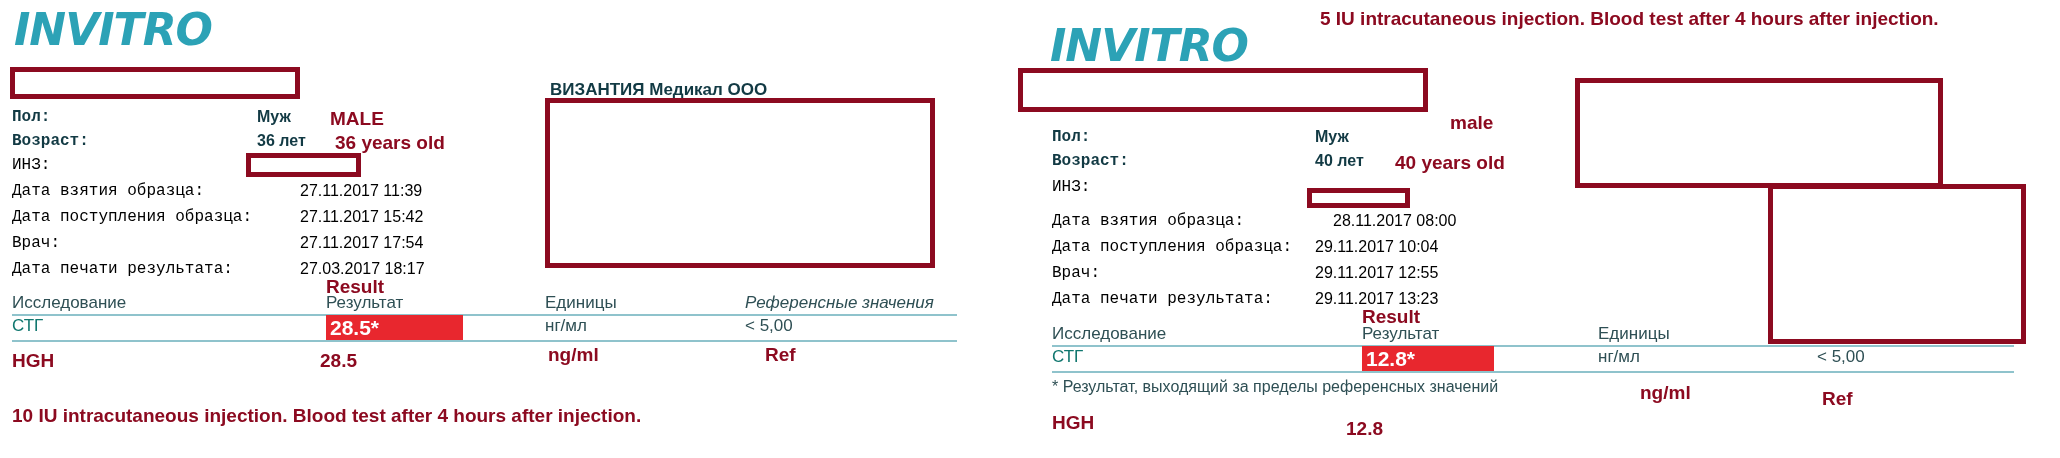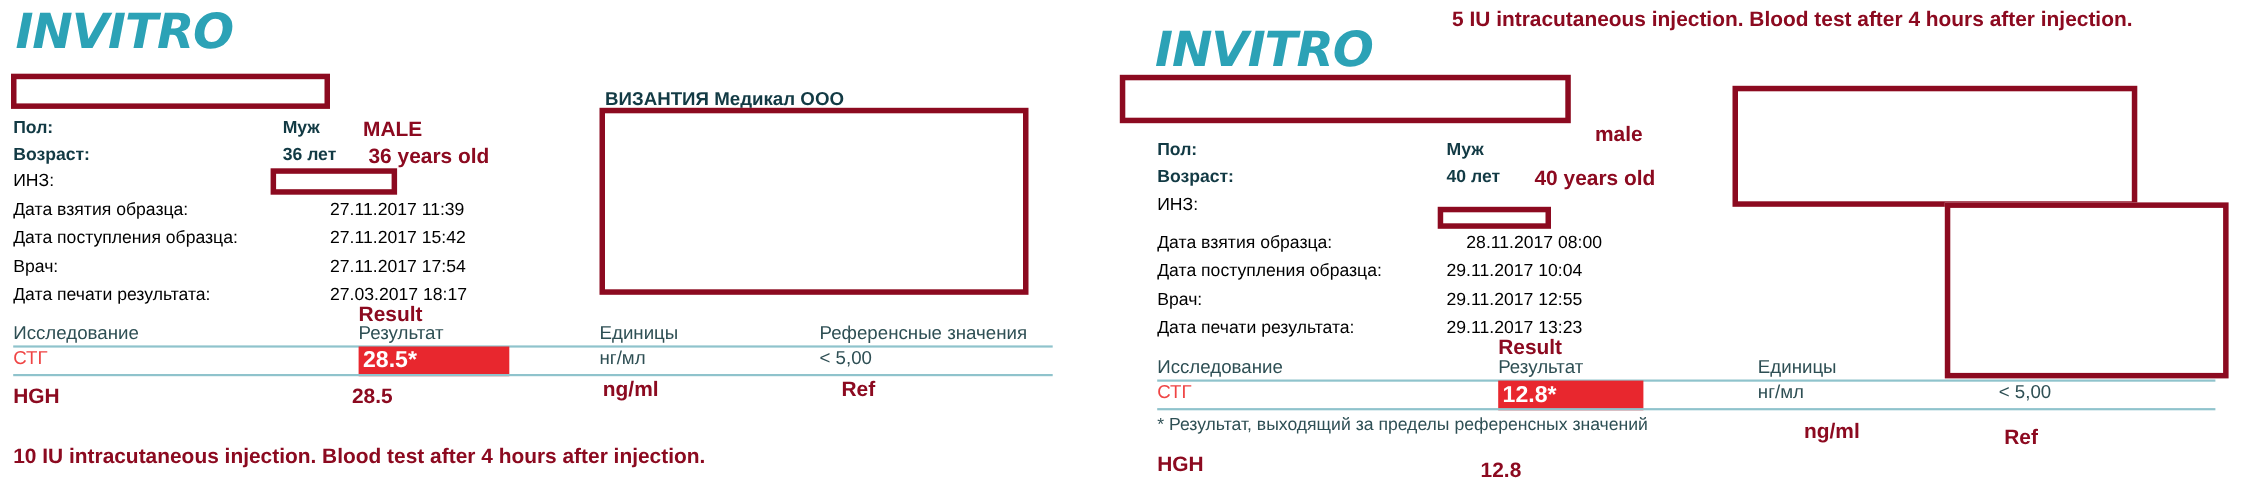--- a/index.html
+++ b/index.html
@@ -22,35 +22,35 @@
     user-select:none;
   }
 
   
   .redact{
     position:absolute;
     background:#ffffff;
     border:5px solid #8C0A20;
     box-sizing:border-box;
   }
-  .info-label{position:absolute;}
+  .info-label{position:absolute;font-family:Liberation Mono, monospace;}
   .info-value{position:absolute;}
   .bold{font-weight:bold;color:#123A44;}
 
   
   .ann{
     position:absolute;
     color:#8C0A20;
     font-weight:bold;
     white-space:nowrap;
     font-family:"Liberation Sans", sans-serif;
   }
   .th{position:absolute;color:#2E4F54;font-size:17px;}
   .td{position:absolute;font-size:17px;color:#2E4F54;}
-  .td-name{color:#ef4444;}
+  .td-name{color:#0f766e;}
   .rule{position:absolute;background:#8FC3CC;height:2px;}
   .hl{
     position:absolute;
     background:#E8272E;
     color:#ffffff;
     font-weight:bold;
     font-size:21px;
     padding:1px 4px 2px 4px;
     box-sizing:border-box;
     white-space:nowrap;
@@ -103,21 +103,21 @@
   <div class="info-value" style="left:300px;top:234px;">27.11.2017 17:54</div>
 
   <div class="info-label" style="left:12px;top:260px;">Дата печати результата:</div>
   <div class="info-value" style="left:300px;top:260px;">27.03.2017 18:17</div>
 
   <div class="ann" style="left:326px;top:276px;font-size:19px;">Result</div>
 
   <div class="th" style="left:12px;top:293px;">Исследование</div>
   <div class="th" style="left:326px;top:293px;">Результат</div>
   <div class="th" style="left:545px;top:293px;">Единицы</div>
-  <div class="th" style="left:745px;top:293px;">Референсные значения</div>
+  <div class="th" style="left:745px;top:293px;font-style:italic;">Референсные значения</div>
 
   <div class="rule" style="left:12px;top:314px;width:945px;"></div>
 
   <div class="td td-name" style="left:12px;top:316px;">СТГ</div>
   <div class="hl" style="left:326px;top:315px;width:137px;">28.5*</div>
   <div class="td" style="left:545px;top:316px;">нг/мл</div>
   <div class="td" style="left:745px;top:316px;">&lt; 5,00</div>
 
   <div class="rule" style="left:12px;top:340px;width:945px;"></div>
 

